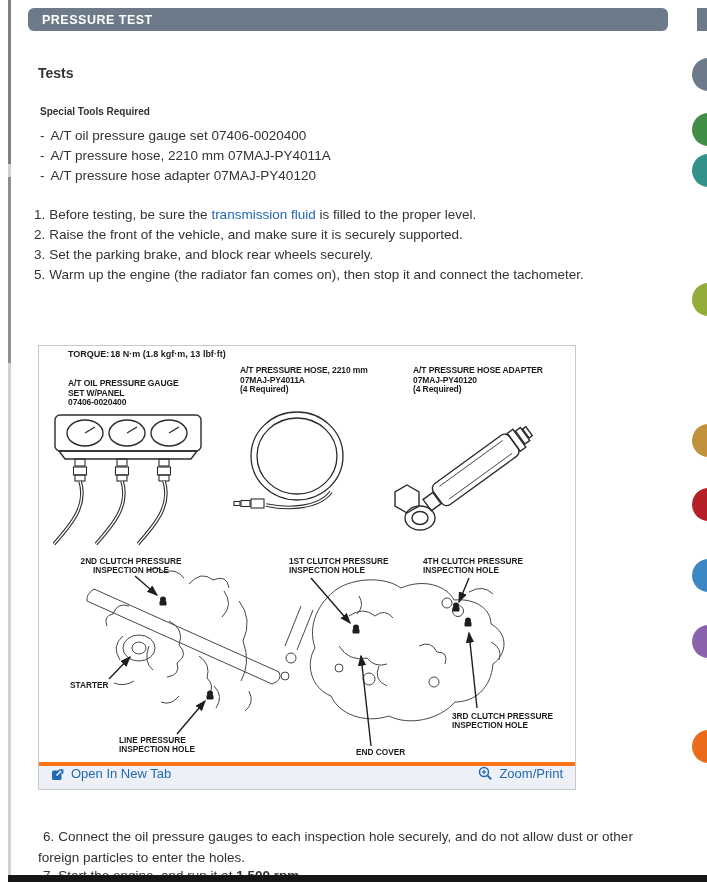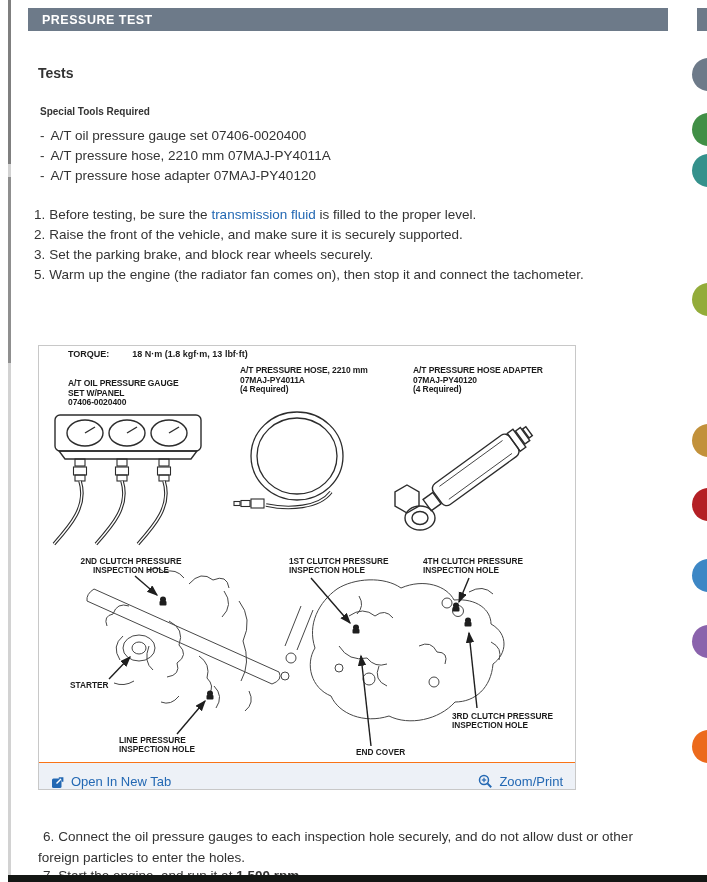--- a/index.html
+++ b/index.html
@@ -6,21 +6,21 @@
   .canvas{position:relative;width:707px;height:882px;background:#fff;overflow:hidden;
           font-family:"Liberation Sans",sans-serif;color:#333;}
 
   
   .sb-track{position:absolute;left:8px;top:0;width:3px;height:882px;background:#d2d2d2;}
   .sb-thumb1{position:absolute;left:8px;top:0;width:3px;height:164px;background:#7f7f7f;}
   .sb-thumb2{position:absolute;left:8px;top:177px;width:3px;height:186px;background:#8f8f8f;}
 
   
   .hdr{position:absolute;left:28px;top:8px;width:640px;height:23px;background:var(--header-bg,#6d7a89);
-       display:flex;align-items:center;padding-left:14px;box-sizing:border-box;}
+       display:flex;align-items:center;padding-left:14px;box-sizing:border-box;border-radius:6px;}
   .hdr-title{color:#fff;font-size:12.5px;font-weight:700;letter-spacing:.5px;}
   .hdr-frag{position:absolute;left:697px;top:8px;width:10px;height:23px;background:var(--header-bg,#6d7a89);}
 
   .t-bold{font-weight:700;}
   .sec-title{position:absolute;left:38px;top:65px;font-size:14px;font-weight:700;text-align:right;}
   .tools-head{position:absolute;left:40px;top:106px;font-size:10px;font-weight:700;}
   .tools-list{position:absolute;left:40px;top:126px;font-size:13.5px;line-height:20px;}
   .tools-list p{margin:0;}
   .tools-list .dash{margin-right:6px;}
 
@@ -31,27 +31,27 @@
 
   
   .fig{position:absolute;left:38px;top:345px;width:538px;height:445px;border:1px solid #c8c8c8;
        background:#fff;box-sizing:border-box;}
   .fig-inner{position:absolute;left:0;top:0;width:536px;height:416px;}
   .fig svg.art{position:absolute;left:0;top:0;}
   .fig-label{position:absolute;font-size:8.5px;font-weight:700;line-height:9.5px;color:#1b1b1b;
              letter-spacing:-.1px;white-space:nowrap;}
   .fig-label span{display:block;}
   .torque{position:absolute;left:29px;top:3px;font-size:9px;font-weight:700;color:#1b1b1b;white-space:nowrap;}
-  .torque .tl{margin-right:23px;}
+  .torque .tl{margin-right:1px;}
   .callout{position:absolute;font-size:8.3px;font-weight:700;line-height:9.3px;color:#1b1b1b;white-space:nowrap;}
   .callout span{display:block;}
   .callout.center{text-align:center;}
 
   .fig-footer{position:absolute;left:0;bottom:0;width:536px;height:27px;background:var(--figure-footer-bg,#edf1f7);
-              border-top:1px solid #f97316;display:flex;align-items:flex-end;justify-content:space-between;
+              border-top:4px solid #f97316;display:flex;align-items:flex-start;justify-content:space-between;
               padding:0 12px;box-sizing:border-box;}
   .fig-link{display:flex;align-items:center;gap:6px;color:var(--link,#2368b3);font-size:13px;cursor:pointer;text-decoration:none;}
 
   .p6{position:absolute;left:38px;top:827px;width:630px;font-size:13.5px;line-height:20.5px;text-indent:5px;margin:0;}
   .p7{position:absolute;left:38px;top:866px;width:630px;font-size:13.5px;line-height:20px;text-indent:5px;margin:0;}
 
   .bottom-bar{position:absolute;left:8px;top:875px;width:699px;height:7px;background:var(--bottom-bar,#141714);}
 
   .avatar{position:absolute;left:692px;width:33px;height:33px;border-radius:50%;}
 </style>

